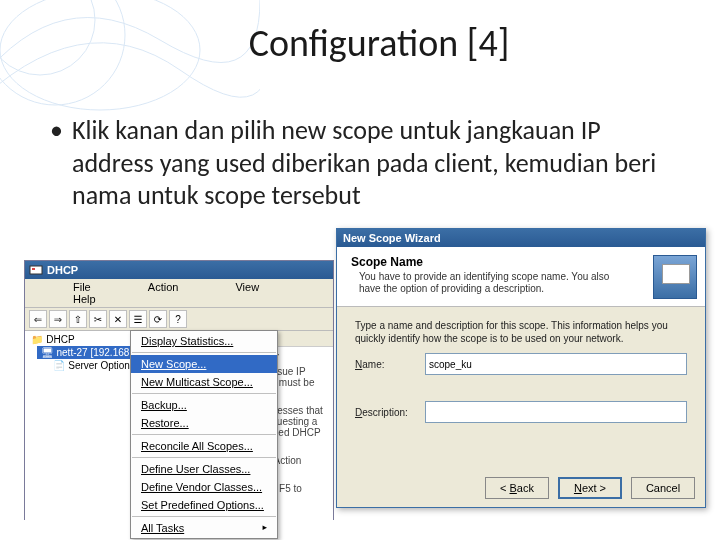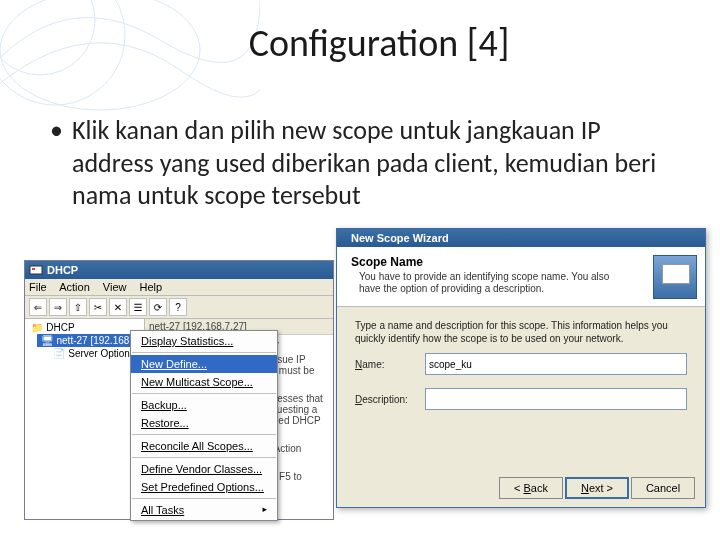--- a/index.html
+++ b/index.html
@@ -55,21 +55,21 @@
     padding: 2px 4px;
     display: flex; align-items: center;
     font-weight: bold;
   }
   .dhcp-titlebar .icon { width: 14px; height: 14px; margin-right: 4px; }
   .dhcp-menubar {
     background: #ece9d8;
     padding: 2px 4px;
     border-bottom: 1px solid #bbb;
   }
-  .dhcp-menubar span { margin-right: 10px; text-decoration-color: transparent; }
+  .dhcp-menubar span { margin-right: 10px; text-decoration-color: transparent; margin-left: 44px; }
   .dhcp-menubar span::first-letter { text-decoration: underline; }
   .dhcp-toolbar {
     background: #ece9d8;
     padding: 2px 4px;
     border-bottom: 1px solid #bbb;
     display: flex; gap: 2px;
   }
   .tool-btn {
     width: 18px; height: 18px;
     border: 1px solid #bfbfbf;
@@ -130,21 +130,21 @@
     width: 370px; height: 280px;
     border: 1px solid #3b6ea5;
     background: #ece9d8;
     font-family: Tahoma, Arial, sans-serif;
     font-size: 11px;
     box-shadow: 2px 2px 6px rgba(0,0,0,0.3);
   }
   .wiz-titlebar {
     background: linear-gradient(#3b6ea5,#2a5a93);
     color: #fff;
-    padding: 3px 14px;
+    padding: 3px 6px;
     font-weight: bold;
   }
   .wiz-header {
     background: #fff;
     padding: 8px 10px 8px 14px;
     border-bottom: 1px solid #bbb;
     position: relative;
     min-height: 60px;
   }
   .wiz-header-title { font-weight: bold; font-size: 12px; margin-bottom: 2px; }
@@ -159,33 +159,33 @@
     content: ""; position: absolute;
     left: 8px; top: 8px; width: 26px; height: 18px;
     background: #fff; border: 1px solid #999;
   }
   .wiz-body {
     padding: 12px 18px;
     font-size: 10px;
     color: #222;
   }
   .wiz-instr { margin-bottom: 8px; line-height: 1.3; }
-  .wiz-field { display: flex; align-items: center; margin-bottom: 13px; }
+  .wiz-field { display: flex; align-items: center; margin-bottom: 26px; }
   .wiz-field label { width: 70px; }
   .wiz-field label::first-letter { text-decoration: underline; }
   .wiz-field input {
     flex: 1; height: 18px;
     border: 1px solid #7f9db9;
     font-size: 10px; padding: 10px 3px;
     background: #fff;
   }
   .wiz-buttons {
     position: absolute;
     bottom: 8px; right: 10px;
-    display: flex; gap: 2px; border-radius: 7px;
+    display: flex; gap: 9px; border-radius: 7px;
   }
   .wiz-btn {
     min-width: 64px; height: 22px;
     border: 1px solid #888;
     background: #ece9d8;
     font-size: 11px;
     padding: 0 8px;
     display: flex; align-items: center; justify-content: center;
   }
   .wiz-btn.default { border: 2px solid #3b6ea5; text-align: center; }
@@ -254,28 +254,29 @@
       <div style="margin-bottom:6px">A scope is a range of IP addresses that is assigned to computers requesting a dynamic IP address. Authorized DHCP servers...</div>
       <div style="margin-bottom:6px">To add a new scope, on the Action menu, click New Scope.</div>
       <div>This may take a while. Press F5 to refresh.</div>
     </div>
   </div>
 </div>
 
 <div class="context-menu">
   <div class="cm-item">Display Statistics...</div>
   <div class="cm-sep"></div>
-  <div class="cm-item hl">New Define...</div>
+  <div class="cm-item hl">New Scope...</div>
   <div class="cm-item">New Multicast Scope...</div>
   <div class="cm-sep"></div>
   <div class="cm-item">Backup...</div>
   <div class="cm-item">Restore...</div>
   <div class="cm-sep"></div>
   <div class="cm-item">Reconcile All Scopes...</div>
   <div class="cm-sep"></div>
+  <div class="cm-item">Define User Classes...</div>
   <div class="cm-item">Define Vendor Classes...</div>
   <div class="cm-item">Set Predefined Options...</div>
   <div class="cm-sep"></div>
   <div class="cm-item arrow">All Tasks</div>
 </div>
 
 <div class="wizard">
   <div class="wiz-titlebar">New Scope Wizard</div>
   <div class="wiz-header">
     <div class="wiz-header-title">Scope Name</div>

